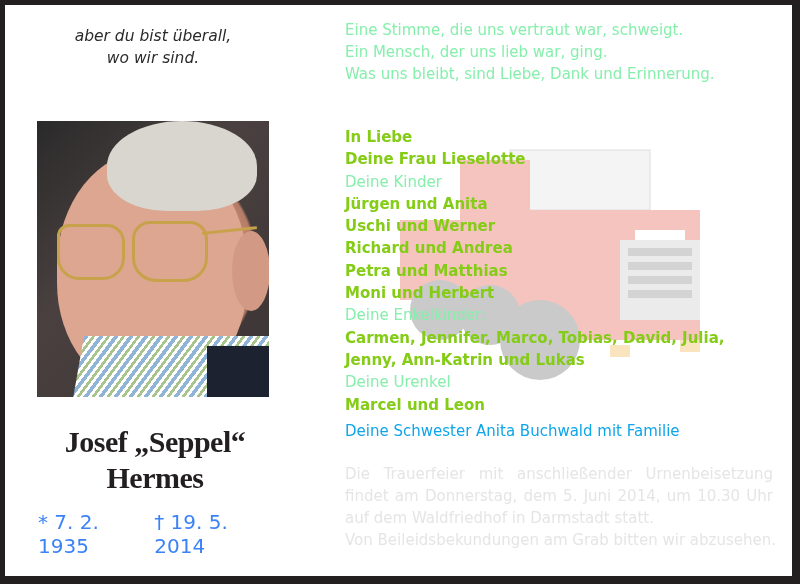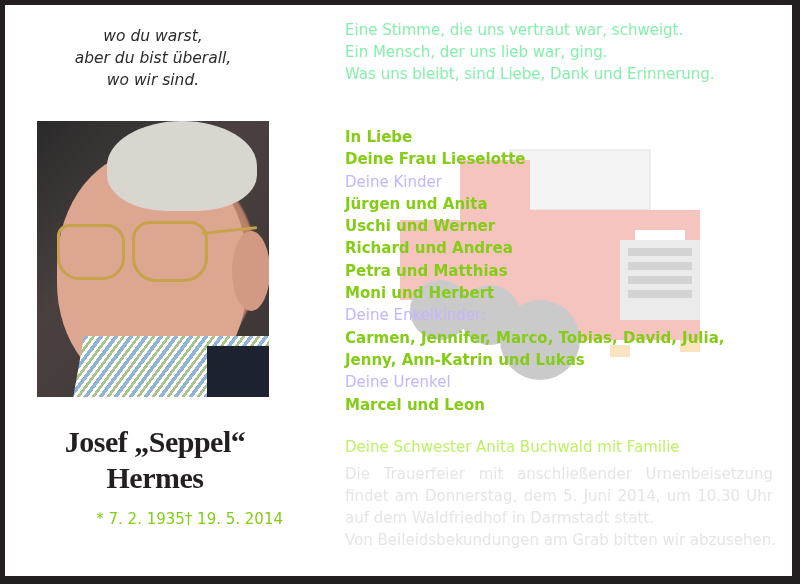--- a/index.html
+++ b/index.html
@@ -24,47 +24,46 @@
   .photo .ear { position:absolute; left:195px; top:110px; width:38px; height:80px; border-radius:50%; background:#d29a84; }
   .photo .collar { position:absolute; left:40px; top:215px; width:200px; height:80px; background: repeating-linear-gradient(120deg,#8fb4d6 0 4px,#ffffff 4px 7px,#a8c48a 7px 10px,#ffffff 10px 13px); transform:skewX(-10deg); }
   .photo .jacket { position:absolute; left:170px; top:225px; width:80px; height:60px; background:#1d2230; }
   .name {
     position: absolute; left: 20px; top: 424px; width: 270px;
     text-align: center; font-family: Liberation Serif, serif; font-weight: bold;
     font-size: 30px; line-height: 36px; color: #231f20; letter-spacing: -0.5px;
   }
   .dates {
     position: absolute; left: 38px; top: 510px; width: 245px;
-    font-size: 15px; color: #84cc16; display: flex; justify-content: flex-end;
+    font-size: 20px; color: #3b82f6; display: flex; justify-content: space-between;
   }
   .truck {
     position: absolute; left: 400px; top: 140px; width: 340px; height: 260px; opacity: 0.28;
   }
   .right {
     position: absolute; left: 345px; top: 19px; width: 430px;
     font-size: 15px; line-height: 22px; color: #86efac;
   }
   .right .line { white-space: nowrap; }
   .family { position: absolute; left: 345px; top: 126px; width: 430px; font-size: 15px; line-height: 22.3px; }
   .family .line { white-space: nowrap; }
   .family .b { font-weight: bold; color: #84cc16; }
-  .family .n { color: #c4b5fd; }
-  .sister { position: absolute; left: 345px; top: 436px; font-size: 15px; line-height: 22px; color: #bef264; white-space: nowrap; }
+  .family .n { color: #86efac; }
+  .sister { position: absolute; left: 345px; top: 420px; font-size: 15px; line-height: 22px; color: #0ea5e9; white-space: nowrap; }
   .service { position: absolute; left: 345px; top: 463px; width: 428px; font-size: 15px; line-height: 22px; color: #e5e5e5; }
   .service .just { text-align: justify; text-align-last: justify; }
   .service .line { white-space: nowrap; }
 </style>
 </head>
 <body>
 
 <div class="frame"></div>
 <div class="card"></div>
 
 <div class="poem">
-  <div>wo du warst,</div>
   <div>aber du bist überall,</div>
   <div>wo wir sind.</div>
 </div>
 
 <div class="photo">
   <div class="face"></div>
   <div class="hair"></div>
   <div class="ear"></div>
   <div class="glasses-l"></div>
   <div class="glasses-r"></div>

